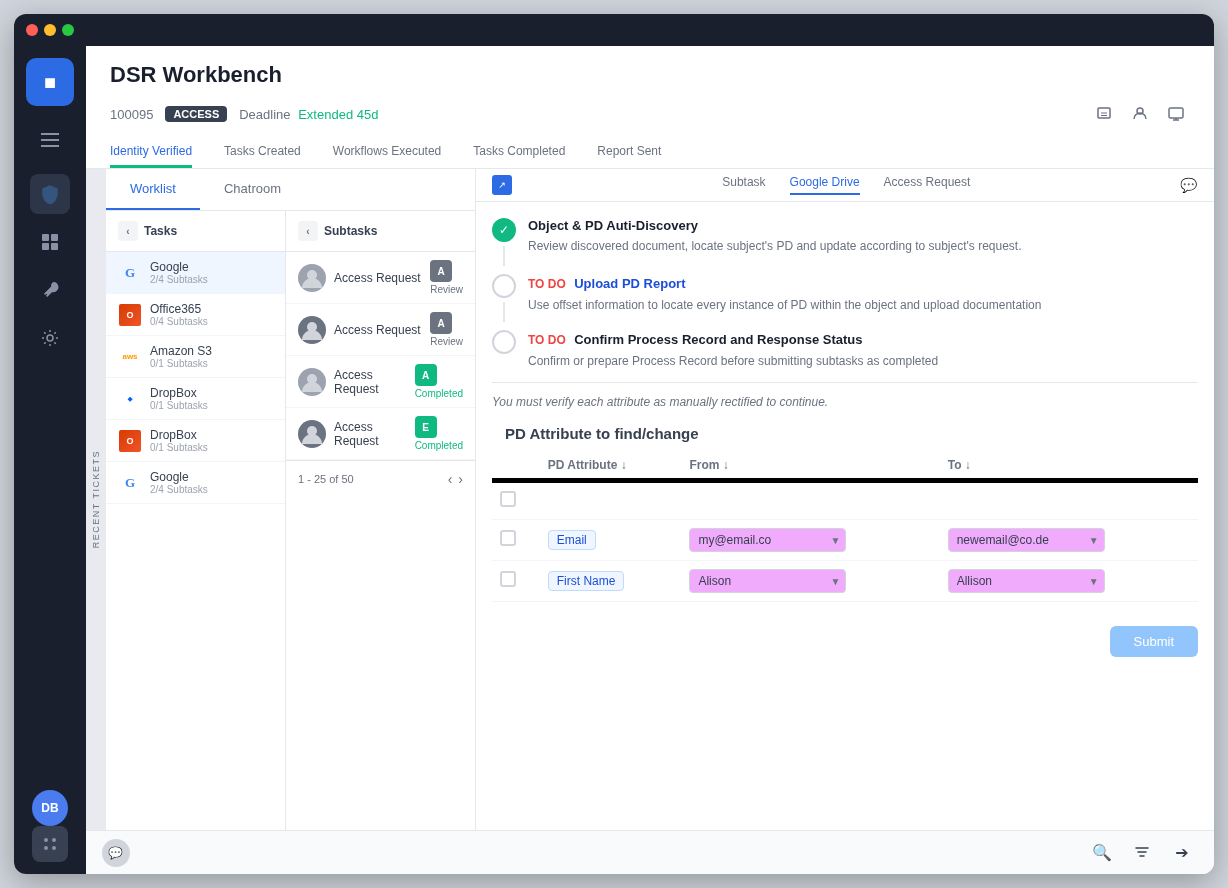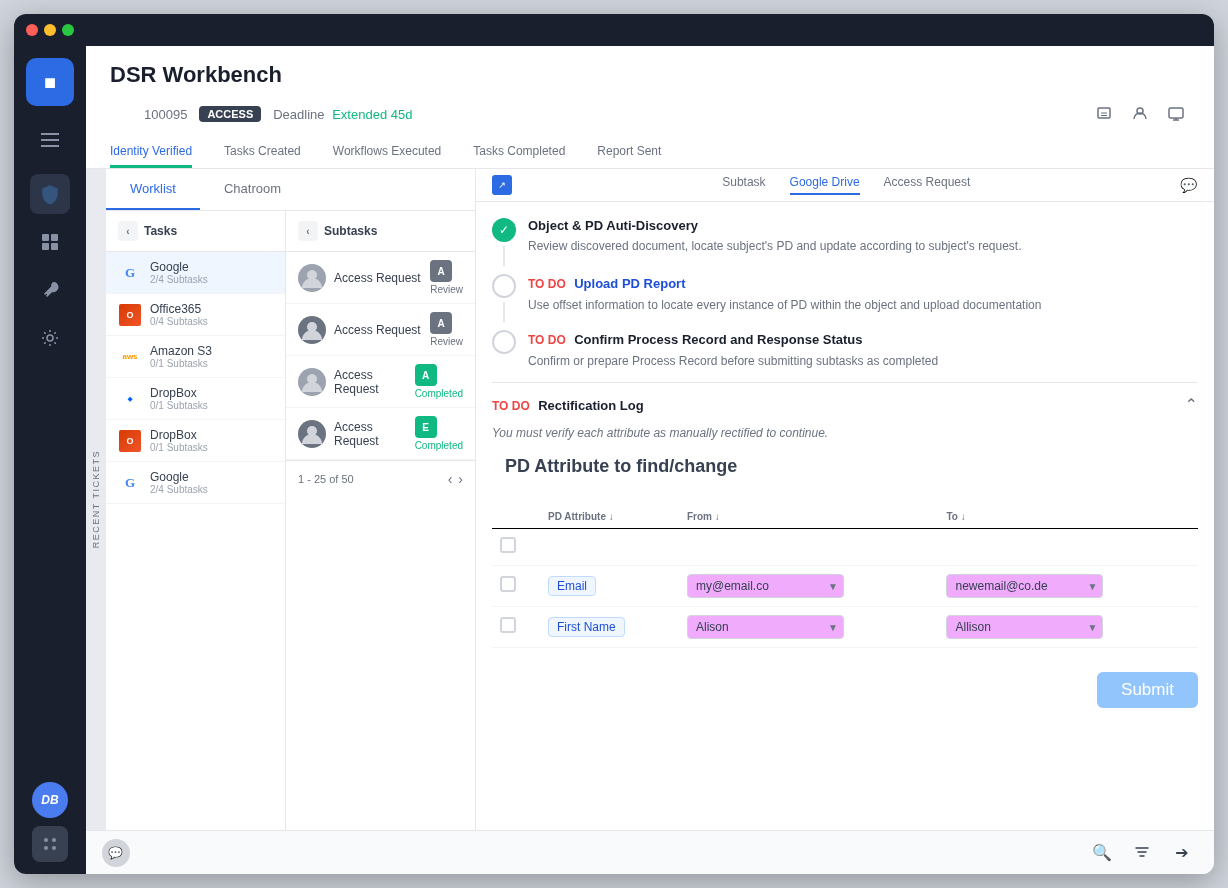--- a/index.html
+++ b/index.html
@@ -10,27 +10,27 @@
     .dot-red { background: #ff5f57; }
     .dot-yellow { background: #ffbd2e; }
     .dot-green { background: #28c840; }
     .main-container { flex: 1; display: flex; overflow: hidden; }
     .sidebar { width: 72px; background: #1a1f2e; display: flex; flex-direction: column; align-items: center; padding: 12px 0; gap: 8px; }
     .logo-area { width: 48px; height: 48px; background: #2d6be4; border-radius: 10px; display: flex; align-items: center; justify-content: center; margin-bottom: 8px; }
     .logo-icon { color: white; font-size: 20px; font-weight: bold; }
     .sidebar-hamburger { width: 36px; height: 36px; display: flex; align-items: center; justify-content: center; cursor: pointer; color: #8892a4; font-size: 16px; margin-bottom: 8px; }
     .sidebar-icon { width: 40px; height: 40px; display: flex; align-items: center; justify-content: center; cursor: pointer; color: #8892a4; border-radius: 8px; font-size: 18px; }
     .sidebar-icon.active { background: #2d3548; color: #4a9eff; }
-    .sidebar-bottom { margin-top: auto; display: flex; flex-direction: column; align-items: flex-end; gap: 8px; font-style: italic; }
+    .sidebar-bottom { margin-top: auto; display: flex; flex-direction: column; align-items: flex-end; gap: 0; }
     .avatar { width: 36px; height: 36px; border-radius: 50%; background: #4a7cf0; display: flex; align-items: center; justify-content: center; color: white; font-size: 12px; font-weight: bold; cursor: pointer; }
     .content-area { flex: 1; display: flex; flex-direction: column; overflow: hidden; background: #f0f2f5; }
     .top-header { background: white; padding: 16px 24px 0; border-bottom: 1px solid #e5e7eb; }
     .page-title { font-size: 22px; font-weight: 600; color: #1a1f2e; margin-bottom: 12px; }
     .ticket-info { display: flex; align-items: center; gap: 12px; margin-bottom: 12px; }
-    .ticket-id { font-size: 13px; color: #6b7280; margin-left: 34px; }
+    .ticket-id { font-size: 13px; color: #6b7280; }
     .access-badge { background: #374151; color: white; padding: 2px 8px; border-radius: 4px; font-size: 11px; font-weight: 600; }
     .deadline { font-size: 13px; color: #6b7280; }
     .deadline-val { color: #10b981; font-weight: 500; }
     .progress-tabs { display: flex; gap: 32px; padding-top: 4px; }
     .progress-tab { font-size: 12px; padding-bottom: 8px; cursor: pointer; position: relative; color: #6b7280; }
     .progress-tab.active { color: #2d6be4; border-bottom: 2px solid #10b981; }
     .progress-tab.active::after { content: ''; position: absolute; bottom: -1px; left: 0; right: 0; height: 2px; background: #10b981; }
     .panel-area { flex: 1; display: flex; overflow: hidden; }
     .left-panel { width: 380px; background: white; border-right: 1px solid #e5e7eb; display: flex; flex-direction: column; overflow: hidden; }
     .left-panel-content { flex: 1; display: flex; overflow: hidden; }
@@ -52,28 +52,28 @@
     .subtask-status { font-size: 10px; text-align: center; margin-top: 2px; }
     .status-review { color: #6b7280; }
     .status-completed { color: #10b981; }
     .panel-footer { padding: 10px 12px; border-top: 1px solid #e5e7eb; font-size: 11px; color: #6b7280; display: flex; align-items: center; justify-content: space-between; }
     .right-panel { flex: 1; background: white; overflow-y: auto; display: flex; flex-direction: column; }
     .main-tabs { display: flex; border-bottom: 1px solid #e5e7eb; }
     .main-tab { padding: 12px 24px; font-size: 13px; cursor: pointer; color: #6b7280; border-bottom: 2px solid transparent; }
     .main-tab.active { color: #2d6be4; border-bottom: 2px solid #2d6be4; }
     .right-content { flex: 1; padding: 16px; overflow-y: auto; }
     .pd-table { width: 100%; border-collapse: collapse; }
-    .pd-table th { font-size: 10px; color: #6b7280; padding: 6px 8px; text-align: left; border-bottom: 1px solid #000000; }
+    .pd-table th { font-size: 12px; color: #6b7280; padding: 6px 8px; text-align: left; border-bottom: 5px solid #000000; }
     .pd-table td { padding: 8px 8px; border-bottom: 1px solid #f3f4f6; vertical-align: middle; }
     .checkbox-box { width: 16px; height: 16px; border: 2px solid #d1d5db; border-radius: 3px; display: inline-block; cursor: pointer; }
     .pd-attribute-tag { background: #eff6ff; border: 1px solid #bfdbfe; border-radius: 4px; padding: 2px 8px; font-size: 12px; color: #1d4ed8; display: inline-block; }
     .pd-select { border: 1px solid #d1d5db; border-radius: 4px; padding: 4px 24px 4px 8px; font-size: 12px; color: #374151; background: #f0abfc; appearance: none; cursor: pointer; width: 157px; }
     .select-wrapper { position: relative; display: inline-block; }
     .select-arrow { position: absolute; right: 6px; top: 50%; transform: translateY(-50%); color: #6b7280; font-size: 10px; pointer-events: none; }
-    .submit-btn { background: #93c5fd; border: none; color: white; padding: 8px 24px; border-radius: 6px; font-size: 17px; cursor: pointer; margin-top: 12px; }
+    .submit-btn { background: #93c5fd; border: none; color: white; padding: 8px 24px; border-radius: 6px; font-size: 13px; cursor: pointer; margin-top: 12px; }
     .top-right-icons { display: flex; gap: 8px; padding: 8px 16px; border-bottom: 1px solid #e5e7eb; justify-content: flex-end; }
     .icon-btn { width: 28px; height: 28px; display: flex; align-items: center; justify-content: center; cursor: pointer; color: #6b7280; font-size: 14px; }
     .bottom-bar { height: 44px; background: #f9fafb; border-top: 1px solid #e5e7eb; display: flex; align-items: center; padding: 0 16px; gap: 10px; }
     .chat-bubble { width: 28px; height: 28px; background: #d1d5db; border-radius: 50%; display: flex; align-items: center; justify-content: center; font-size: 12px; }
     .bottom-text { font-size: 12px; color: #6b7280; }
     .bottom-right-icons { margin-left: auto; display: flex; gap: 8px; }
     .btn-icon { width: 32px; height: 32px; display: flex; align-items: center; justify-content: center; cursor: pointer; color: #374151; font-size: 16px; }
     .google-g { color: #4285f4; font-weight: bold; font-size: 13px; font-family: serif; }
     .office-icon { background: linear-gradient(135deg, #d83b01, #f0542a); color: white; font-size: 9px; font-weight: bold; border-radius: 2px; width: 22px; height: 22px; display: flex; align-items: center; justify-content: center; }
     .aws-icon { color: #ff9900; font-weight: bold; font-size: 8px; }
@@ -381,30 +381,23 @@
               <div data-name="task-content-3">
                 <div style="margin-bottom:4px;" data-name="task-title-row-3">
                   <span style="color:#ef4444;font-size:12px;font-weight:600;" data-name="todo-label-3">TO DO</span>
                   <span style="font-size:13px;font-weight:600;color:#1a1f2e;margin-left:4px;" data-name="task-title-3">Confirm Process Record and Response Status</span>
                 </div>
                 <div style="font-size:12px;color:#6b7280;line-height:1.5;" data-name="task-desc-3">Confirm or prepare Process Record before submitting subtasks as completed</div>
               </div>
             </div>
 
             <div style="border-top:1px solid #e5e7eb;padding-top:12px;" data-name="rectification-section">
-              <div style="display:flex;align-items:center;justify-content:space-between;margin-bottom:12px;" data-name="rectification-header">
-                <div data-name="rect-title-row">
-                  <span style="color:#ef4444;font-size:12px;font-weight:600;" data-name="rect-todo-label">TO DO</span>
-                  <span style="font-size:13px;font-weight:600;color:#1a1f2e;margin-left:4px;" data-name="rect-title">Rectification Log</span>
-                </div>
-                <span style="color:#6b7280;font-size:16px;cursor:pointer;" data-name="collapse-icon">⌃</span>
-              </div>
               <div style="font-size:12px;color:#6b7280;margin-bottom:16px;font-style:italic;" data-name="rect-verify">You must verify each attribute as manually rectified to continue.</div>
 
-              <div style="font-size:18px;font-weight:600;color:#374151;margin-bottom:28px;padding-left:13px;" data-name="pd-header">PD Attribute to find/change</div>
+              <div style="font-size:15px;font-weight:600;color:#374151;margin-bottom:10px;padding-left:13px;" data-name="pd-header">PD Attribute to find/change</div>
 
               <table class="pd-table" data-name="pd-table">
                 <thead>
                   <tr>
                     <th data-name="col-header-checkbox"></th>
                     <th data-name="col-header-attribute"><span>PD Attribute ↓</span></th>
                     <th data-name="col-header-from"><span>From ↓</span></th>
                     <th data-name="col-header-to"><span>To ↓</span></th>
                   </tr>
                 </thead>

